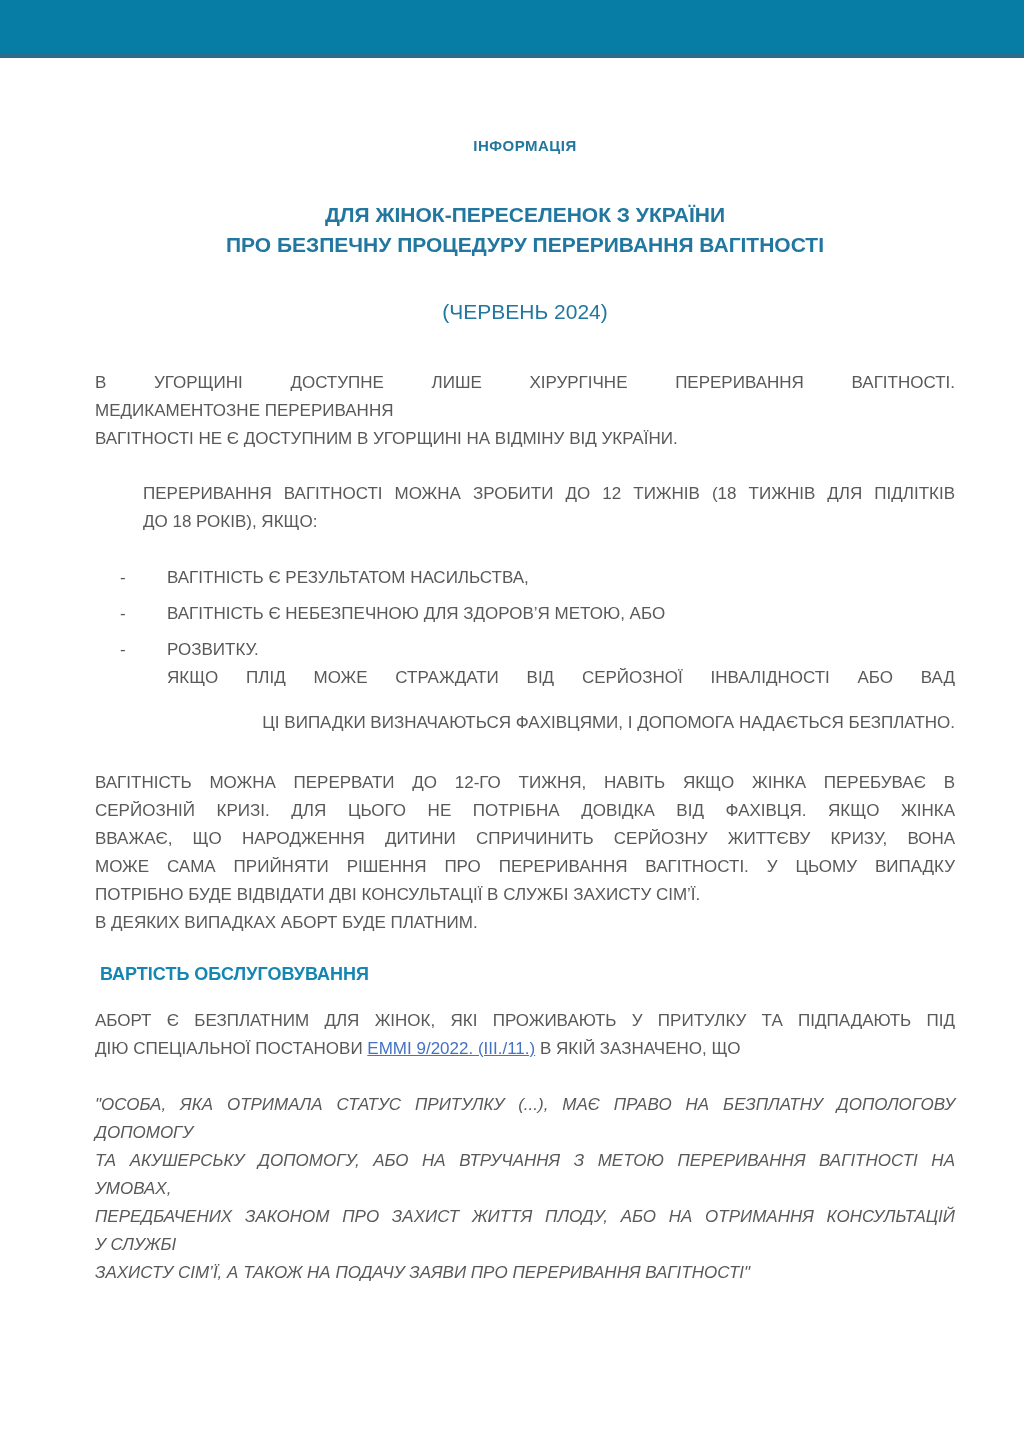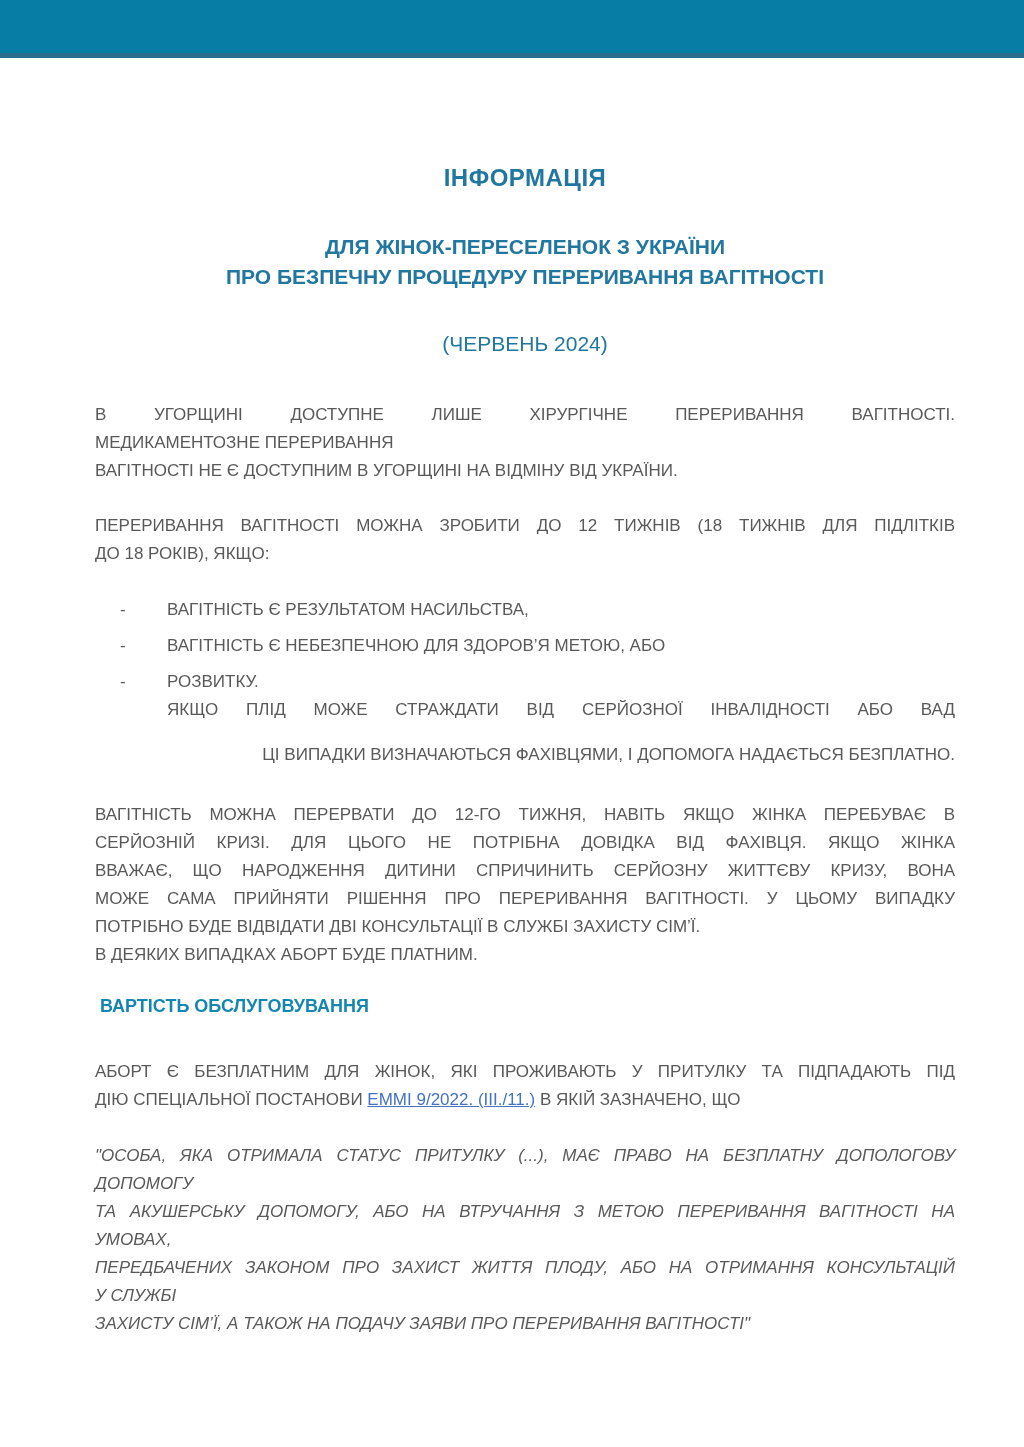--- a/index.html
+++ b/index.html
@@ -16,25 +16,25 @@
     background: #077CA4;
     border-bottom: 5px solid #2B6D8C;
   }
   .doc {
     width: 860px;
     margin-left: 95px;
     color: #595959;
     font-size: 17px;
   }
   .title {
-    margin-top: 108px;
+    margin-top: 76px;
     text-align: center;
     color: #21779F;
     font-weight: bold;
-    font-size: 24px;
+    font-size: 15px;
     line-height: 24px;
     letter-spacing: 0.5px;
   }
   .subtitle {
     margin-top: 42px;
     text-align: center;
     color: #21779F;
     font-weight: bold;
     font-size: 21px;
     line-height: 30px;
@@ -43,36 +43,36 @@
     margin-top: 40px;
     text-align: center;
     color: #21779F;
     font-weight: normal;
     font-size: 21px;
     line-height: 24px;
   }
   .ln { line-height: 28px; min-height: 28px; }
   .j  { text-align: justify; text-align-last: justify; }
   .p1 { margin-top: 45px; }
-  .p2 { margin-top: 27px; }
+  .p2 { margin-top: 27px; margin-left: 48px; }
   .bullets { margin-top: 28px; }
   .bullet { display: flex; margin-bottom: 8px; }
   .marker { flex: none; margin-left: 25px; width: 35px; line-height: 28px; }
   .btext  { flex: 1; margin-left: 12px; }
   .p3 { margin-top: 17px; text-align: right; }
   .p4 { margin-top: 32px; }
   .section-heading {
     margin-top: 25px;
     padding-left: 5px;
     color: #1586B2;
     font-weight: bold;
     font-size: 18px;
     line-height: 24px;
   }
-  .p5 { margin-top: 40px; }
+  .p5 { margin-top: 21px; }
   .quote { margin-top: 28px; font-style: italic; }
   .link { color: #4472C4; text-decoration: underline; cursor: pointer; }
 </style>
 </head>
 <body>
 
 <div class="page">
 
   <div class="band"></div>
 

